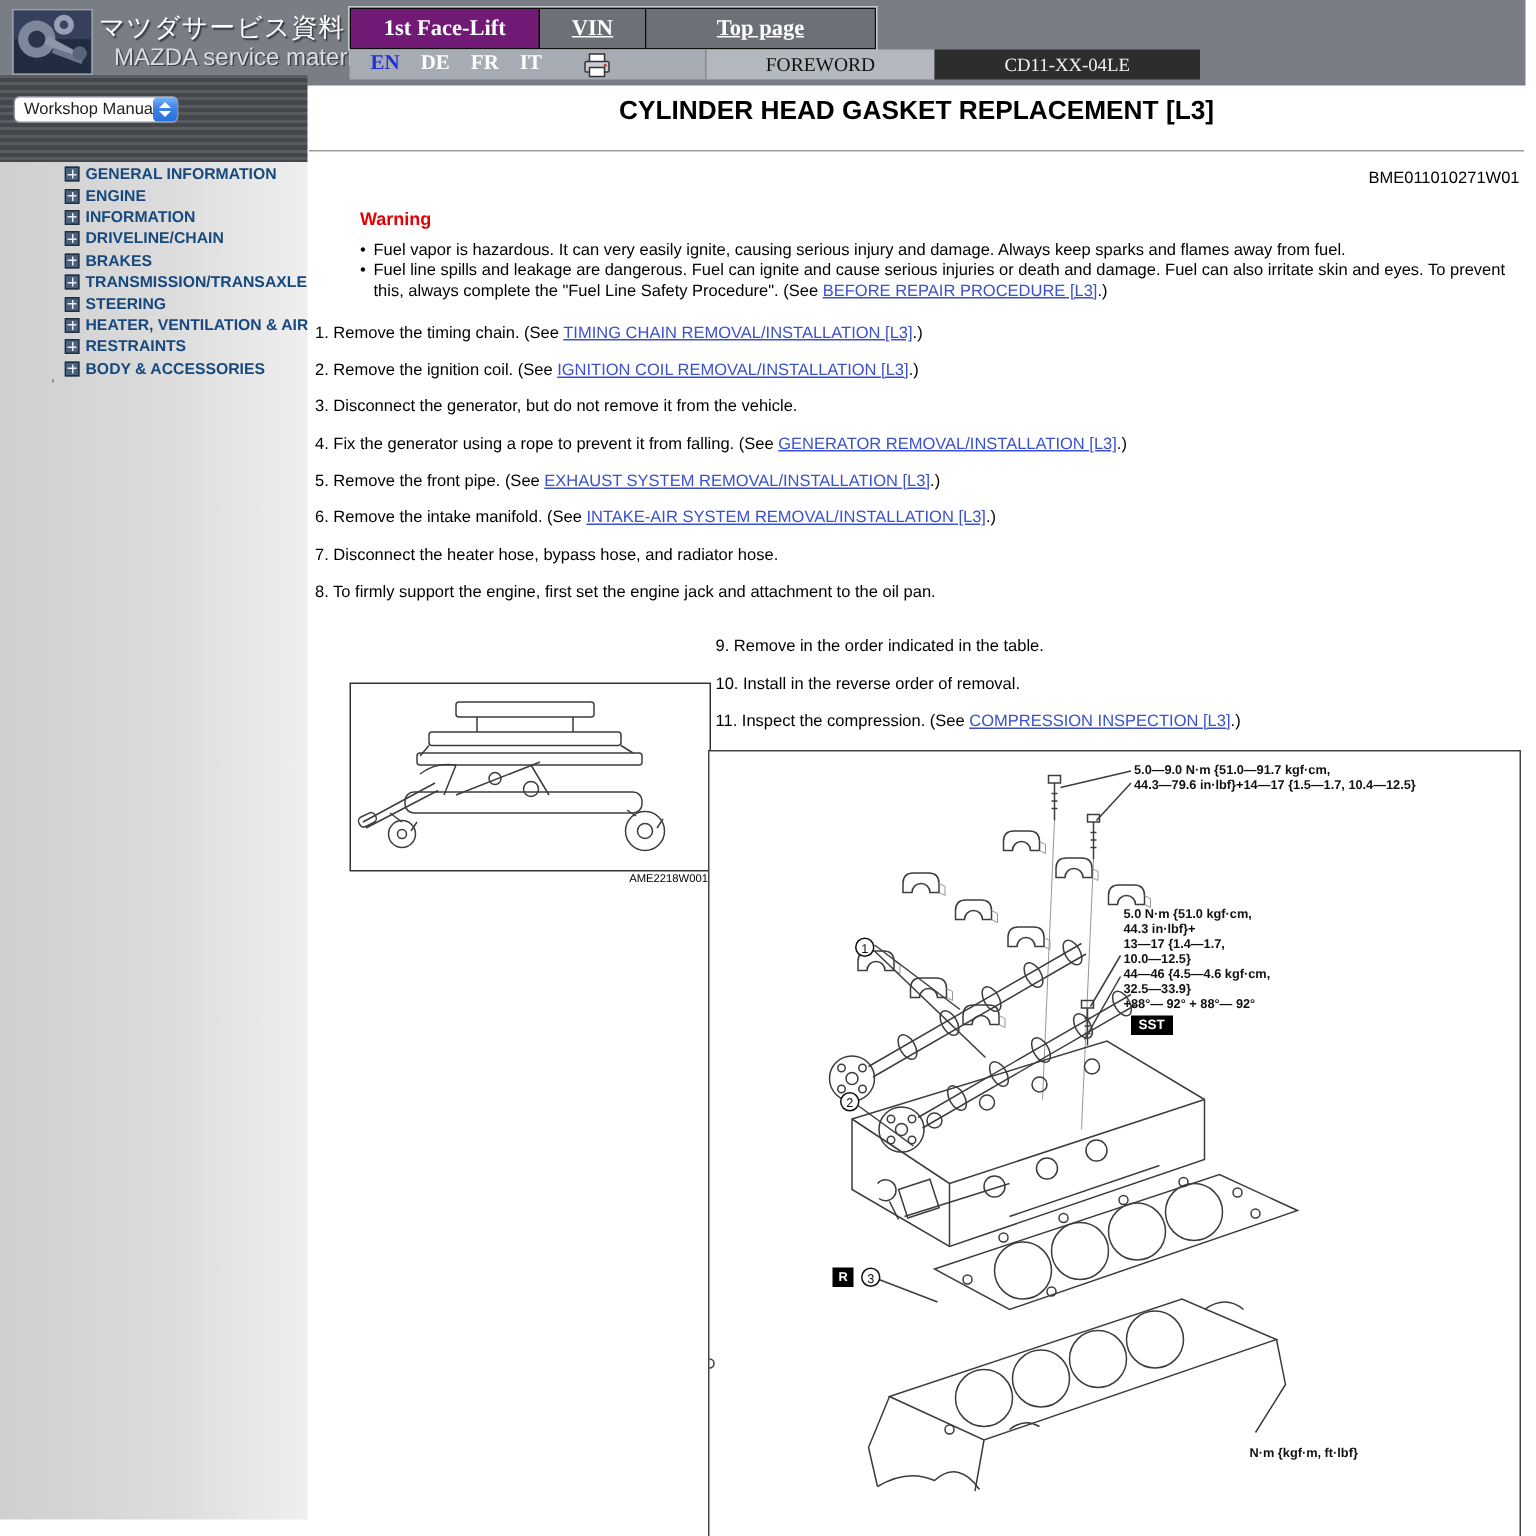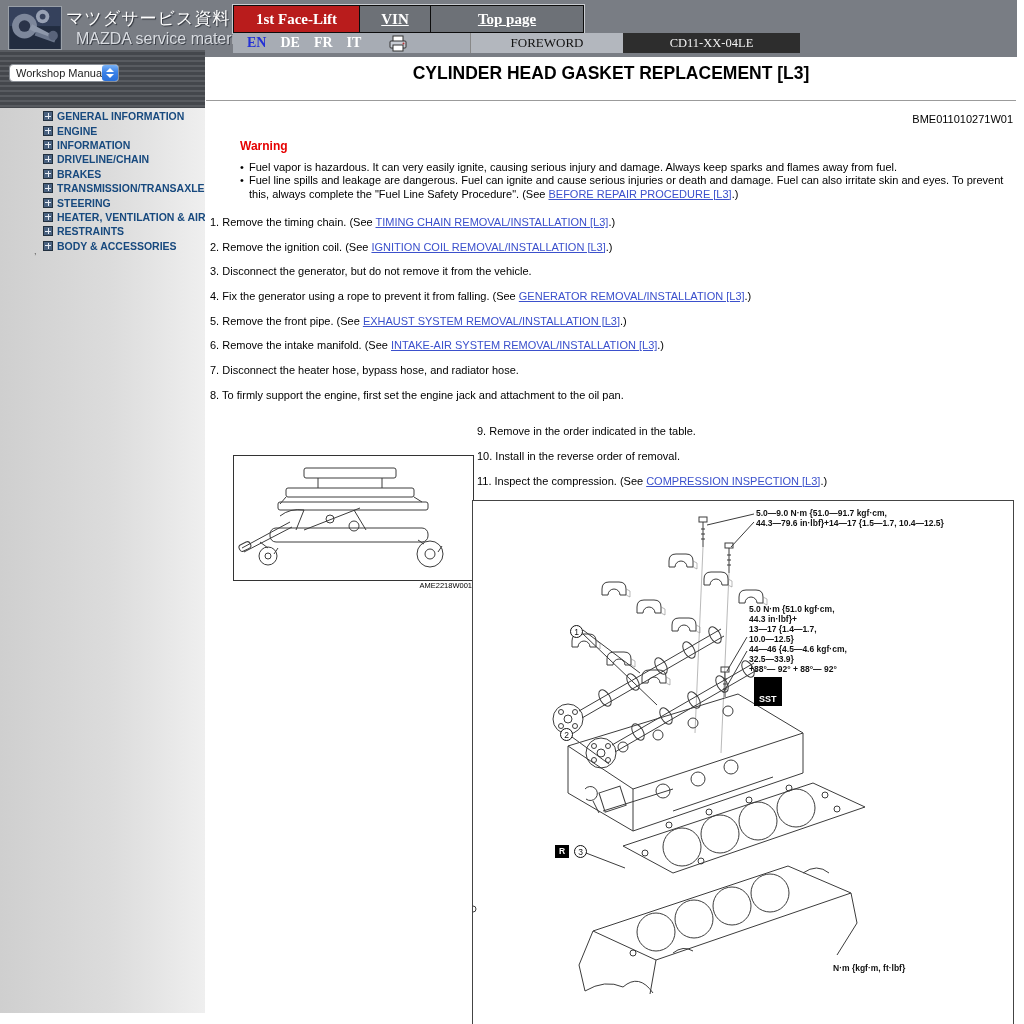--- a/index.html
+++ b/index.html
@@ -12,21 +12,21 @@
   .header-band { position:absolute; left:0; top:0; width:1017px; height:57px; background:#797d84; }
   .logo-img { position:absolute; left:8px; top:6px; width:54px; height:44px; border:1px solid #9aa0a8; }
   .logo-title { position:absolute; left:66px; top:7px; font-size:17px; font-weight:normal; color:#fff;
                 text-shadow:1px 1px 1px #2c3038; letter-spacing:1px; white-space:nowrap; }
   .logo-sub { position:absolute; left:76px; top:30px; font-size:16px; color:#d9dce1; text-shadow:1px 1px 0 #3c4048; white-space:nowrap; }
   .navrow1 { position:absolute; left:233px; top:5px; height:28px; display:flex; border:1px solid #0c0c0c; outline:1px solid #c9ccd1; }
   .navtab { height:100%; display:flex; align-items:center; justify-content:center;
             font-family:"Liberation Serif", serif; font-weight:bold; font-size:15px; color:#fff;
             border-right:1px solid #0c0c0c; cursor:pointer; }
   .navtab:last-child { border-right:none; }
-  .navtab.dark { background:#b91c1c; width:126px; }
+  .navtab.dark { background:#701a75; width:126px; }
   .navtab.mid  { background:#6d7177; }
   .navtab.mid .u { text-decoration:underline; }
   .w-vin { width:71px; } .w-top { width:152px; }
   .navrow2 { position:absolute; left:233px; top:33px; height:20px; display:flex; }
   .langband { width:237px; height:100%; background:#a7acb4; display:flex; align-items:center; }
   .lang { font-family:"Liberation Serif", serif; font-weight:bold; font-size:14px; color:#fff; margin-left:14px; cursor:pointer; }
   .lang.sel { color:#2330d6; }
   .printer { margin-left:28px; width:20px; height:17px; cursor:pointer; }
   .foreword-tab { width:153px; height:100%; background:#b3b7be; display:flex; align-items:center; justify-content:center;
                   font-family:"Liberation Serif", serif; font-size:13px; color:#111; border-left:1px solid #888; cursor:pointer; }
@@ -68,21 +68,21 @@
   .steps2 { position:absolute; left:477px; top:425px; width:540px; font-size:11px; color:#000; }
   .steps2 .step { margin-bottom:11.3px; }
   
   .jack-fig { position:absolute; left:233px; top:415px; width:241px; height:126px; border:1px solid #333; background:#fff;margin-top:40px; }
   .jack-cap { position:absolute; right:1px; bottom:-10px; font-size:7.5px; color:#000; }
   .diagram { position:absolute; left:472px; top:500px; width:542px; height:612px; border:1px solid #444; background:#fff; }
   .diag-cap { position:absolute; right:16px; bottom:-11px; font-size:10px; color:#000;margin-top:23px; }
   .anno { position:absolute; font-size:8.5px; font-weight:bold; color:#111; line-height:10px; white-space:pre-line; }
   .anno-top { left:283px; top:7px; }
   .anno-mid { left:276px; top:103px; }
-  .sst-box { position:absolute; left:281px; top:176px; background:#000; color:#fff; font-size:9px; font-weight:bold; padding:17px 5px 2px; }
+  .sst-box { position:absolute; left:281px; top:176px; background:#000; color:#fff; font-size:9px; font-weight:bold; padding:1px 5px 2px; }
   .r-box { position:absolute; left:82px; top:344px; background:#000; color:#fff; font-size:8.5px; font-weight:bold; padding:1px 4px 2px; }
   .callout { position:absolute; width:13px; height:13px; border:1px solid #111; border-radius:50%;
     font-size:8.5px; color:#111; display:flex; align-items:center; justify-content:center; background:#fff; }
   .co1 { left:97px; top:124px; } .co2 { left:87px; top:227px; } .co3 { left:101px; top:344px; }
   .unit-note { position:absolute; left:360px; top:462px; font-size:8.5px; font-weight:bold; color:#111; }
   svg .ln { stroke:#3c3c3c; stroke-width:1; fill:none; }
   svg .lt { stroke:#8a8a8a; stroke-width:0.6; fill:none; }
 </style>
 </head>
 <body>

